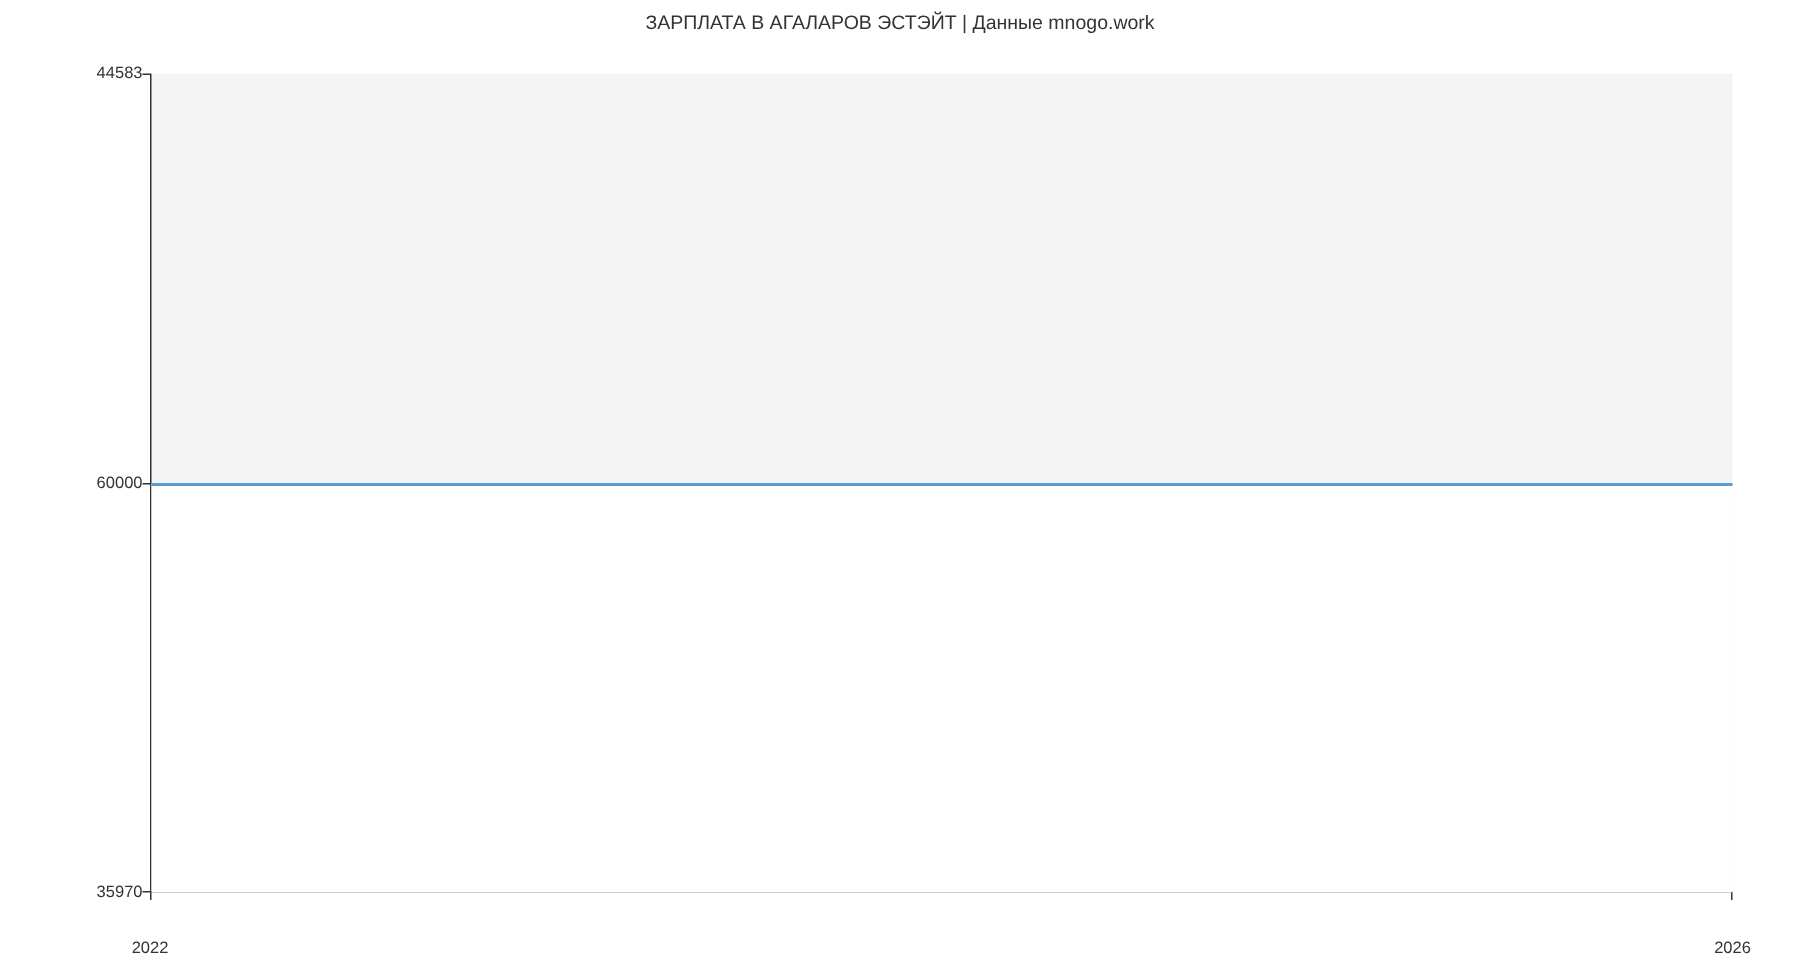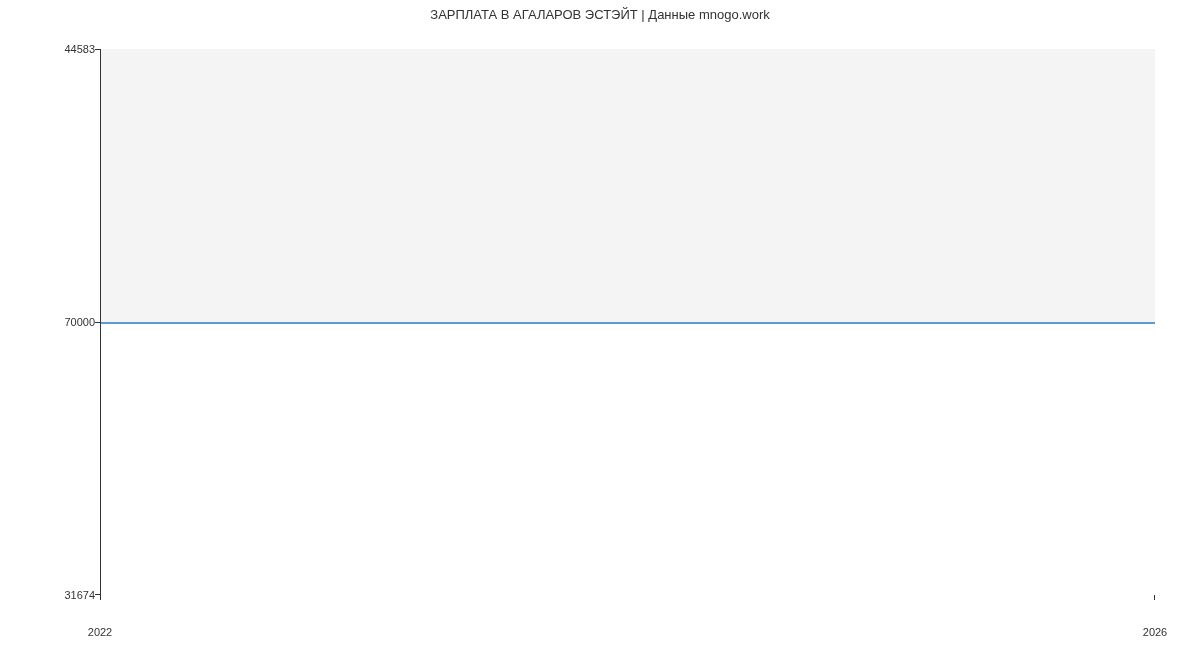--- a/index.html
+++ b/index.html
@@ -90,22 +90,22 @@
 <body>
 
 <div class="chart-container">
   <div class="chart-title">ЗАРПЛАТА В АГАЛАРОВ ЭСТЭЙТ | Данные mnogo.work</div>
 
   <div class="y-tick-mark yt-top"></div>
   <div class="y-tick-mark yt-mid"></div>
   <div class="y-tick-mark yt-bot"></div>
 
   <div class="y-tick-label y-tick-top">44583</div>
-  <div class="y-tick-label y-tick-mid">70000</div>
-  <div class="y-tick-label y-tick-bot">31674</div>
+  <div class="y-tick-label y-tick-mid">60000</div>
+  <div class="y-tick-label y-tick-bot">35970</div>
 
   <div class="plot-area">
     <div class="white-lower-half"></div>
     <div class="data-line"></div>
   </div>
 
   <div class="x-tick-mark xt-left"></div>
   <div class="x-tick-mark xt-right"></div>
 
   <div class="x-tick-label x-tick-left">2022</div>

